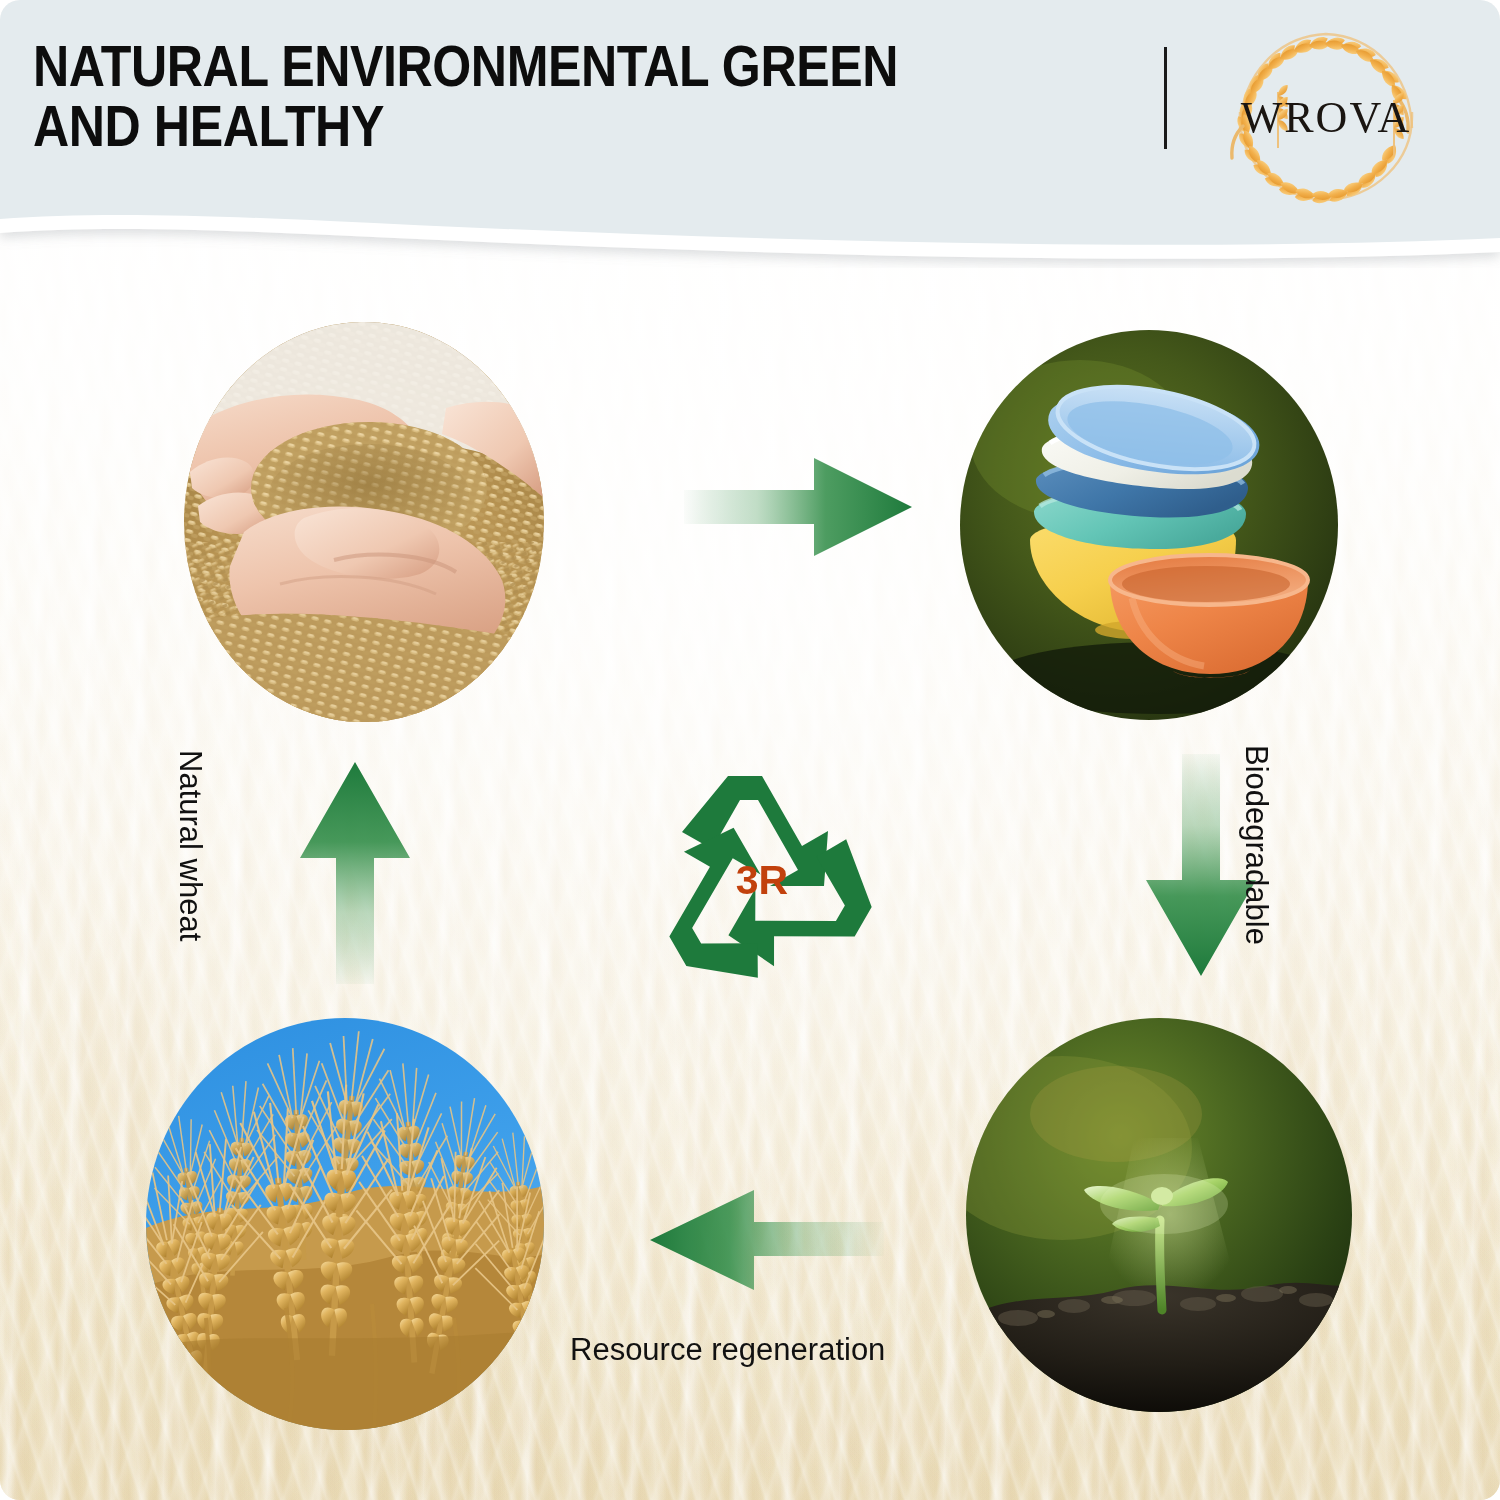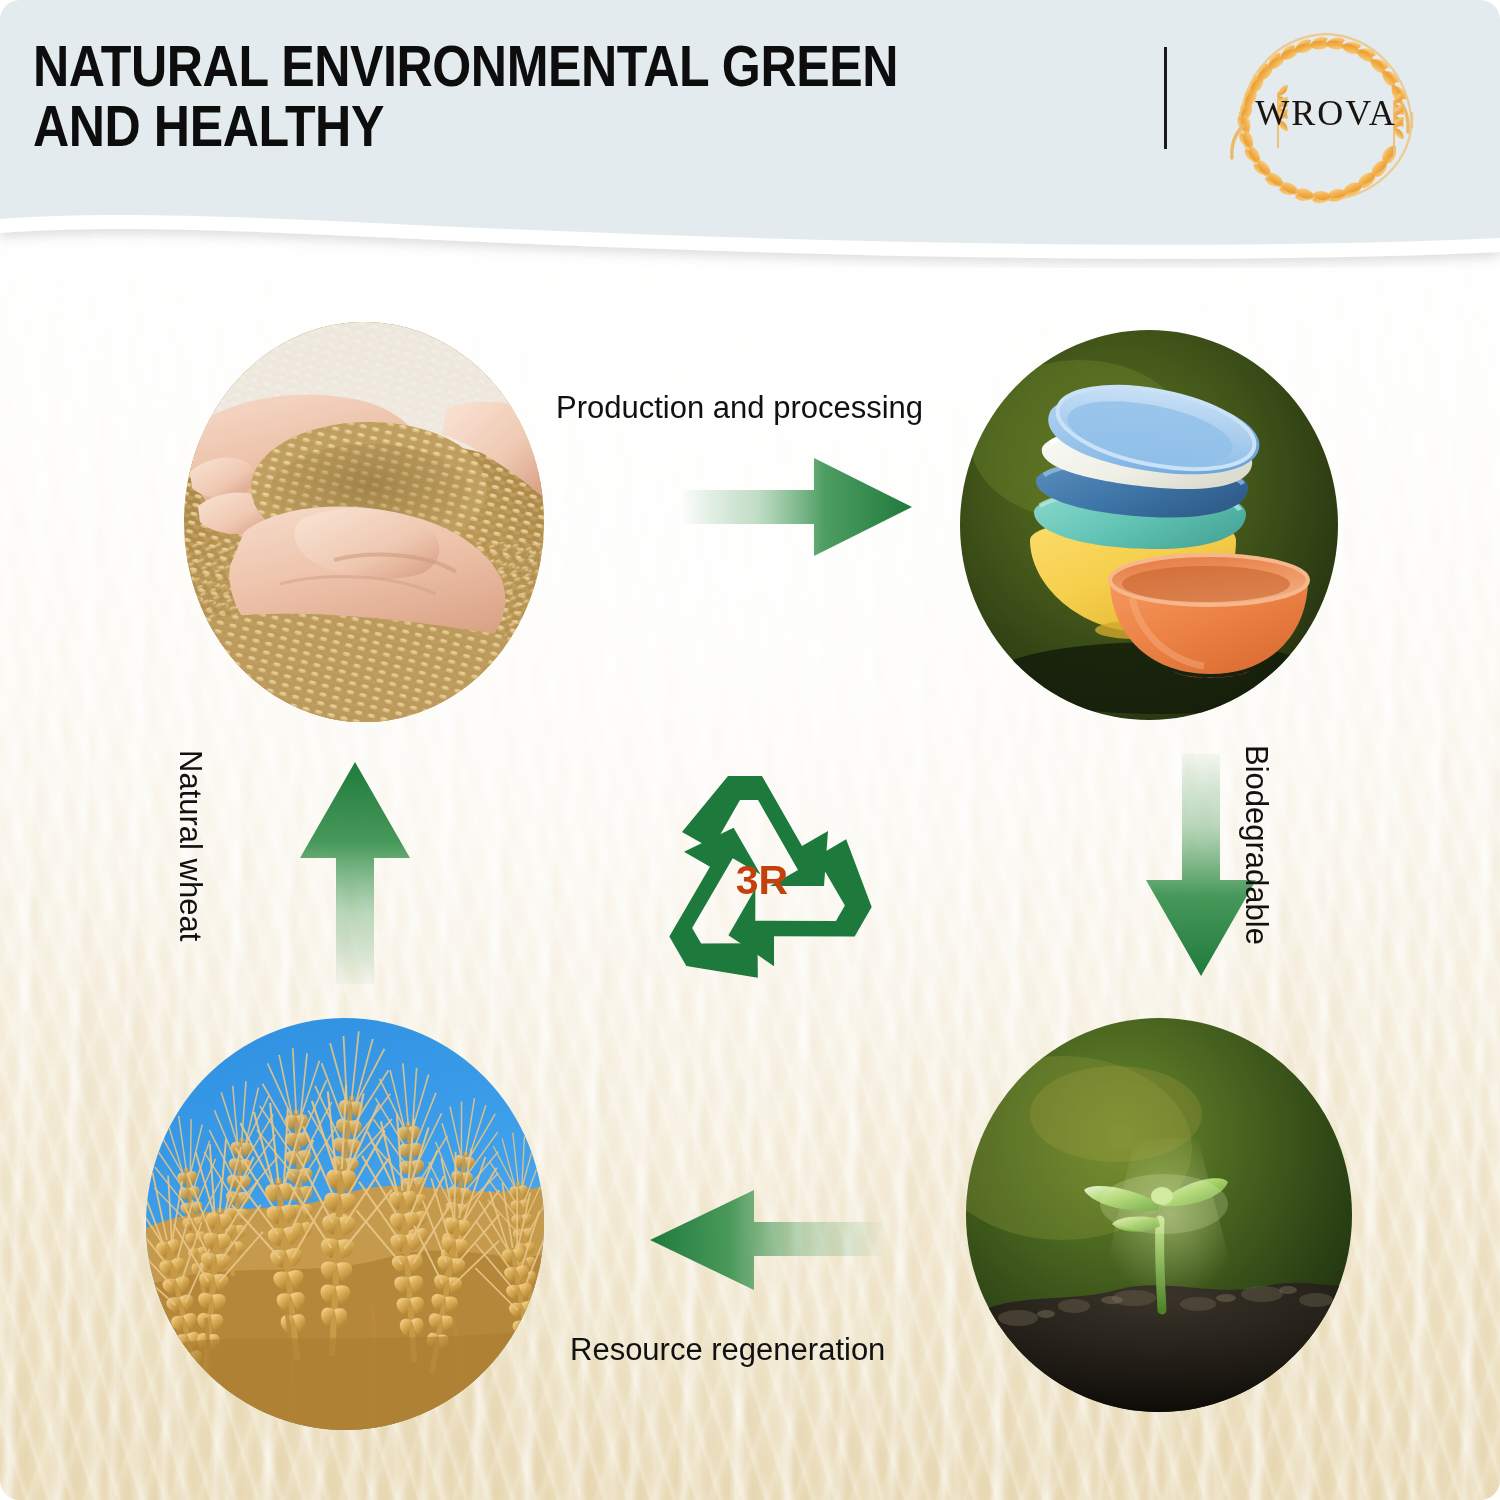--- a/index.html
+++ b/index.html
@@ -144,21 +144,21 @@
     width: 220px; height: 200px;
     z-index: 8;
   }
   .logo-word {
     position: absolute;
     left: 0; top: 76px;
     width: 220px;
     text-align: center;
     font-family: "Liberation Serif", "DejaVu Serif", serif;
     font-weight: normal;
-    font-size: 36px;
+    font-size: 44px;
     letter-spacing: 2px;
     color: #1a1511;
     z-index: 3;
   }
 
   
   .photo {
     position: absolute;
     border-radius: 50%;
     overflow: hidden;
@@ -798,21 +798,20 @@
     <svg viewBox="0 0 268 258" width="268" height="258">
         <g fill="#1E7A3C">
           <path d="M100,22 L134,22 L174,92 L200,77 L196,132 L142,132 L170,116 L130,46 L112,46 L84,95 L54,78 Z" transform="rotate(0 134 129)"></path>
           <path d="M100,22 L134,22 L174,92 L200,77 L196,132 L142,132 L170,116 L130,46 L112,46 L84,95 L54,78 Z" transform="rotate(120 134 129)"></path>
           <path d="M100,22 L134,22 L174,92 L200,77 L196,132 L142,132 L170,116 L130,46 L112,46 L84,95 L54,78 Z" transform="rotate(240 134 129)"></path>
         </g>
       </svg>
     <div class="r3" style="color:#c2410c;">3R</div>
   </div>
 
-  <div class="lbl" id="lbl-production">Production and processing</div>
 
   <div class="lbl" id="lbl-bio">Biodegradable</div>
 
   <div class="lbl" id="lbl-resource">Resource regeneration</div>
 
   <div class="lbl" id="lbl-wheat">Natural wheat</div>
 
 </div>
 
 </body></html>

